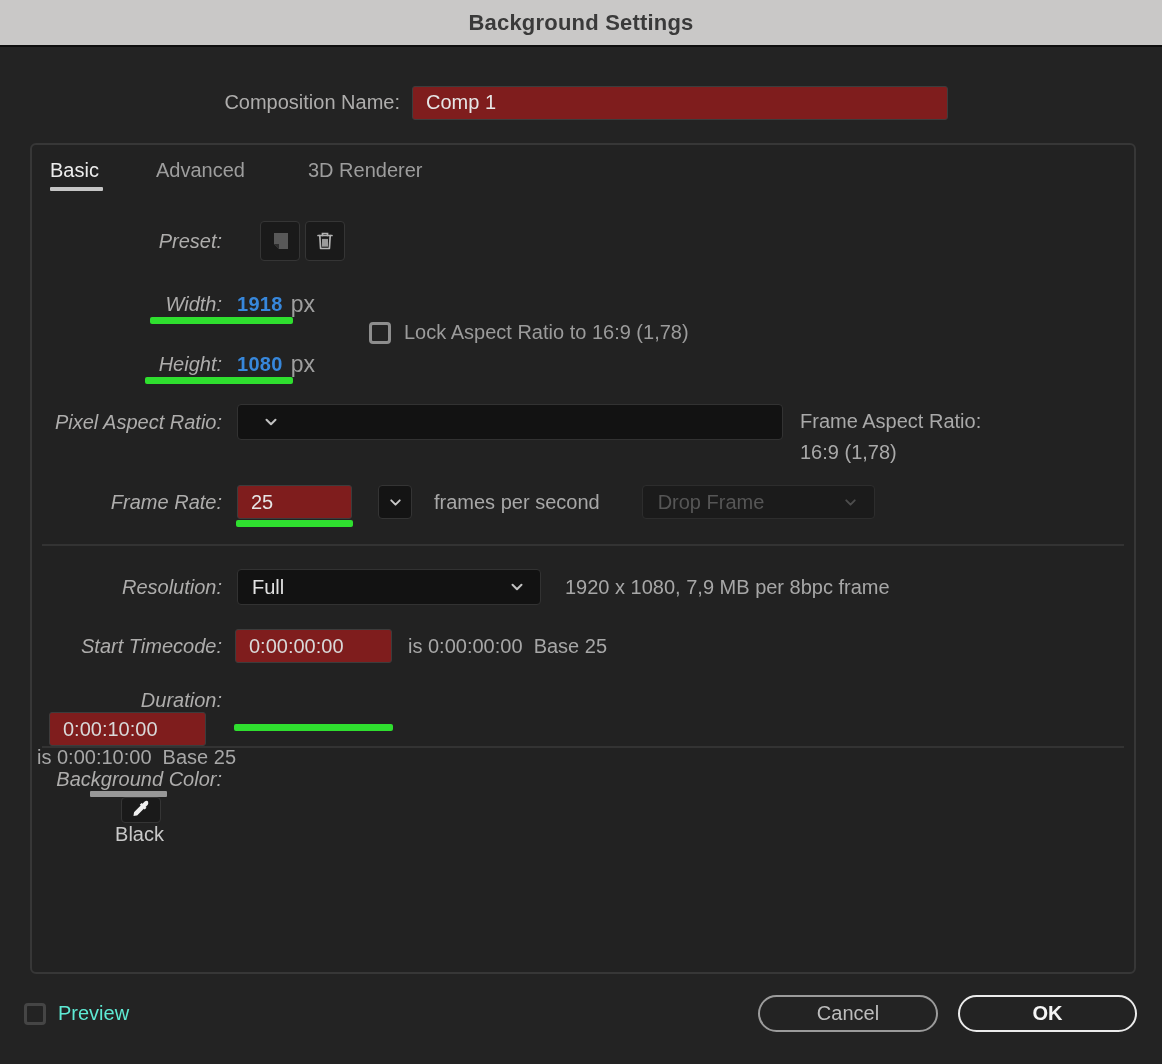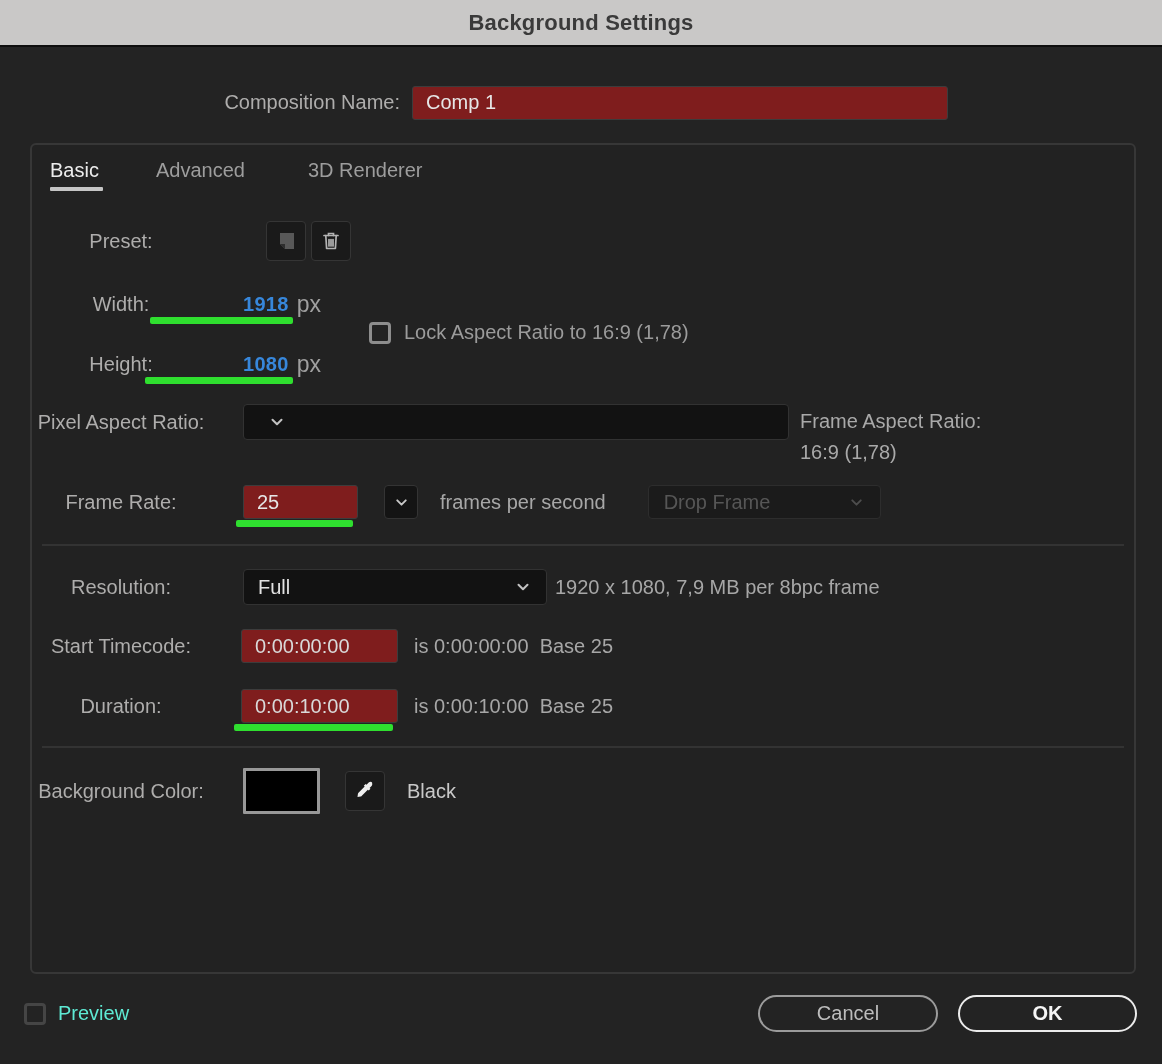--- a/index.html
+++ b/index.html
@@ -36,21 +36,21 @@
     border:2px solid #373737; border-radius:6px; background:#222222;
   }
 
   
   .tab { position:absolute; top:159px; font-size:20px; color:#9d9d9d; cursor:default; }
   .tab.active { color:#ececec; }
   .tab-underline { position:absolute; left:50px; top:187px; width:53px; height:4px; background:#c5c5c5; border-radius:1px; }
 
   
   .form-row { left:20px; }
-  .form-row .lbl { width:202px; text-align:center; margin-right:21px; flex:none; }
+  .form-row .lbl { width:202px; text-align:right; margin-right:15px; flex:none;font-style:italic; }
 
   .dropdown {
     background:#121212; border:1px solid #323232; border-radius:4px;
     height:36px; display:flex; align-items:center;
     color:#d6d6d6; font-size:20px; padding:0 14px; position:relative;
   }
   .dropdown .dd-text { flex:1; white-space:nowrap; overflow:hidden; }
   .dropdown svg { flex:none; margin-left:10px; }
 
   .small-input { width:115px; height:34px; }
@@ -196,39 +196,39 @@
 <div class="divider" style="top:544px;"></div>
 
 <div class="row form-row" style="top:569px;">
   <span class="lbl">Resolution:</span>
   <div class="dropdown" style="width:304px;">
     <span class="dd-text" style="color:#e2e2e2;">Full</span>
     <svg width="18" height="18" viewBox="0 0 16 16">
       <path d="M4 6l4 4 4-4" stroke="#c2c2c2" stroke-width="1.8" fill="none" stroke-linecap="round" stroke-linejoin="round"></path>
     </svg>
   </div>
-  <span class="muted" style="margin-left:8px;">1920 x 1080, 7,9 MB per 8bpc frame</span>
+  <span class="muted" style="margin-left:24px;">1920 x 1080, 7,9 MB per 8bpc frame</span>
 </div>
 
 <div class="row form-row" style="top:629px;">
   <span class="lbl">Start Timecode:</span>
   <input class="text-input tc-input" style="margin-left: -2px;" type="text" value="0:00:00:00">
   <span class="muted" style="margin-left:16px;">is 0:00:00:00&nbsp; Base 25</span>
 </div>
 
-<div class="row form-row" style="top:689px;">
+<div class="row form-row" style="top:689px;flex-direction:column;">
   <span class="lbl">Duration:</span>
   <input class="text-input tc-input" style="margin-left: -2px;" type="text" value="0:00:10:00">
   <span class="muted" style="margin-left:16px;">is 0:00:10:00&nbsp; Base 25</span>
 </div>
 <div class="green-hl" style="left: 234px; top: 724px; width: 159px; background-color: rgb(47, 223, 47);"></div>
 
 <div class="divider" style="top:746px;"></div>
 
-<div class="row form-row" style="top:768px; height:46px;">
+<div class="row form-row" style="top:768px; height:46px;flex-direction:column;">
   <span class="lbl">Background Color:</span>
   <button class="swatch" style="background-color: rgb(0, 0, 0);"></button>
   <button class="icon-btn" style="margin-left:25px;">
     <svg width="24" height="24" viewBox="0 0 24 24">
       <path d="M19.4 3.6a2.6 2.6 0 0 0-3.7 0l-2.2 2.2-0.9-0.9-1.8 1.8 0.9 0.9-6.2 6.2c-0.3 0.3-0.5 0.7-0.6 1.1l-0.4 3 3-0.4c0.4-0.1 0.8-0.3 1.1-0.6l6.2-6.2 0.9 0.9 1.8-1.8-0.9-0.9 2.2-2.2a2.6 2.6 0 0 0 0-3.1z" fill="#efefef"></path>
     </svg>
   </button>
   <span style="color:#c9c9c9; font-size:20px; margin-left:22px;">Black</span>
 </div>
 

